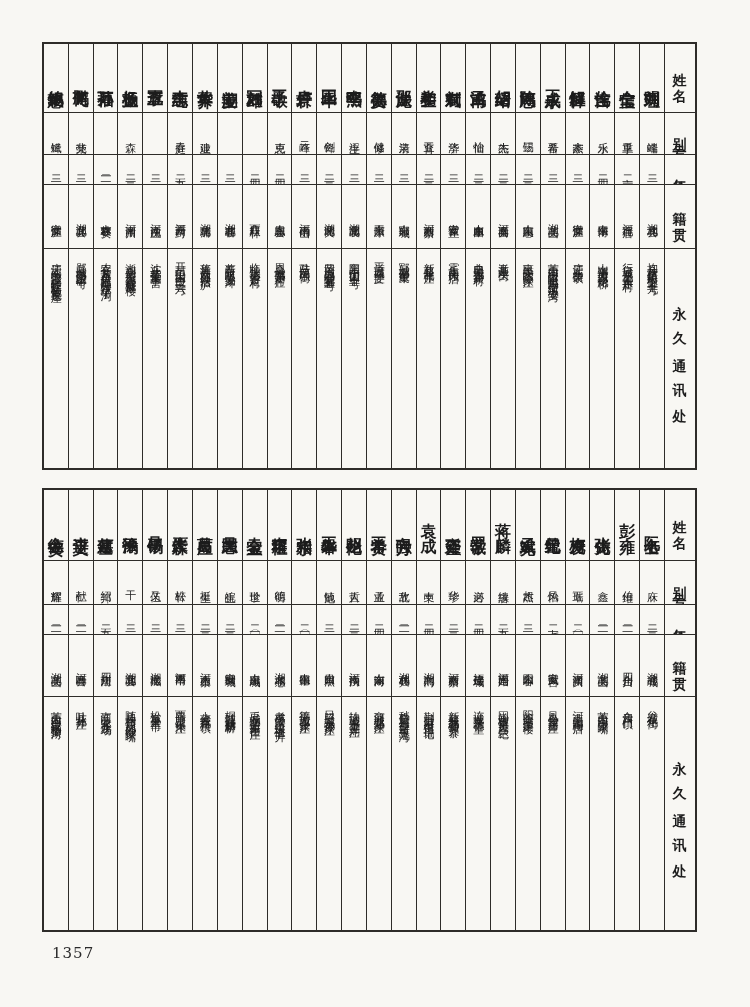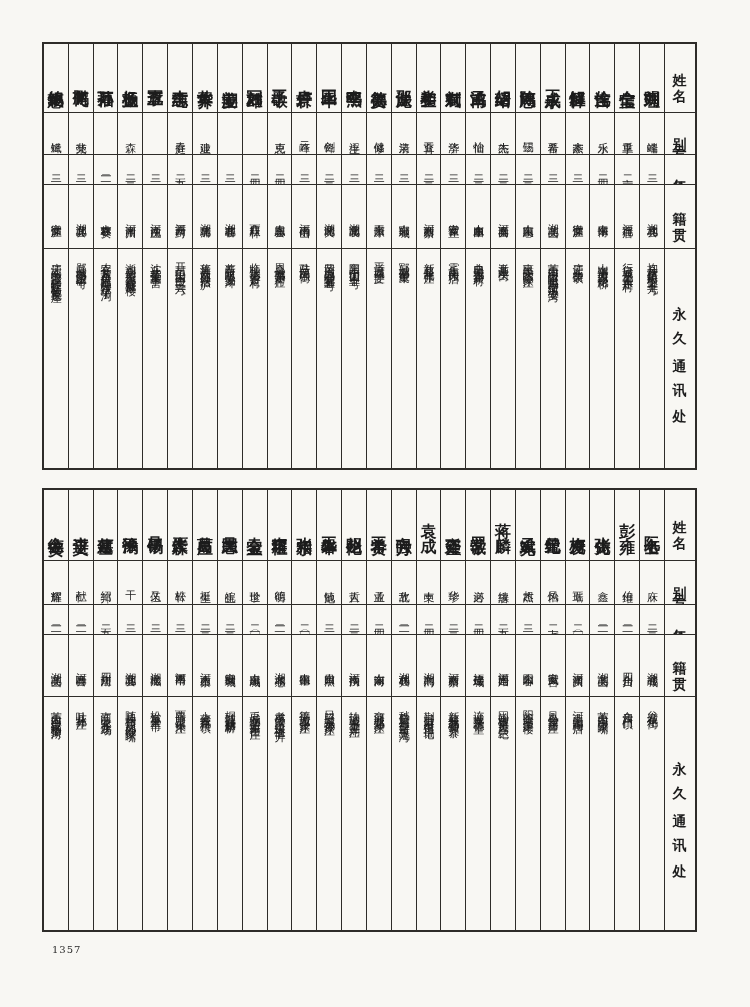--- a/index.html
+++ b/index.html
@@ -38,21 +38,21 @@
   .name.two{letter-spacing:15px;}
   .small{font-size:11px;letter-spacing:1px;}
   .age{letter-spacing:4px;}
   .addr{font-size:11px;letter-spacing:2px;}
   .hdr{font-size:14px;font-weight:bold;letter-spacing:8px;}
   .hdr-wide{letter-spacing:16px;}
   .hdr-tight{letter-spacing:2px;}
   .hdr-long{letter-spacing:26px;}
   .page-number{
     position:absolute;left:52px;top:944px;
-    font-family:"DejaVu Serif",serif;font-size:10px;color:#2a2a2a;letter-spacing:1px;
+    font-family:"DejaVu Serif",serif;font-size:15px;color:#2a2a2a;letter-spacing:1px;
   }
 </style>
 </head>
 <body>
 
 <div class="page">
   <div class="rtable t1" id="table-0">
       <div class="col header-col">
         <div class="cell cell-name c-center">
           <span class="vt hdr hdr-wide">姓名</span>

